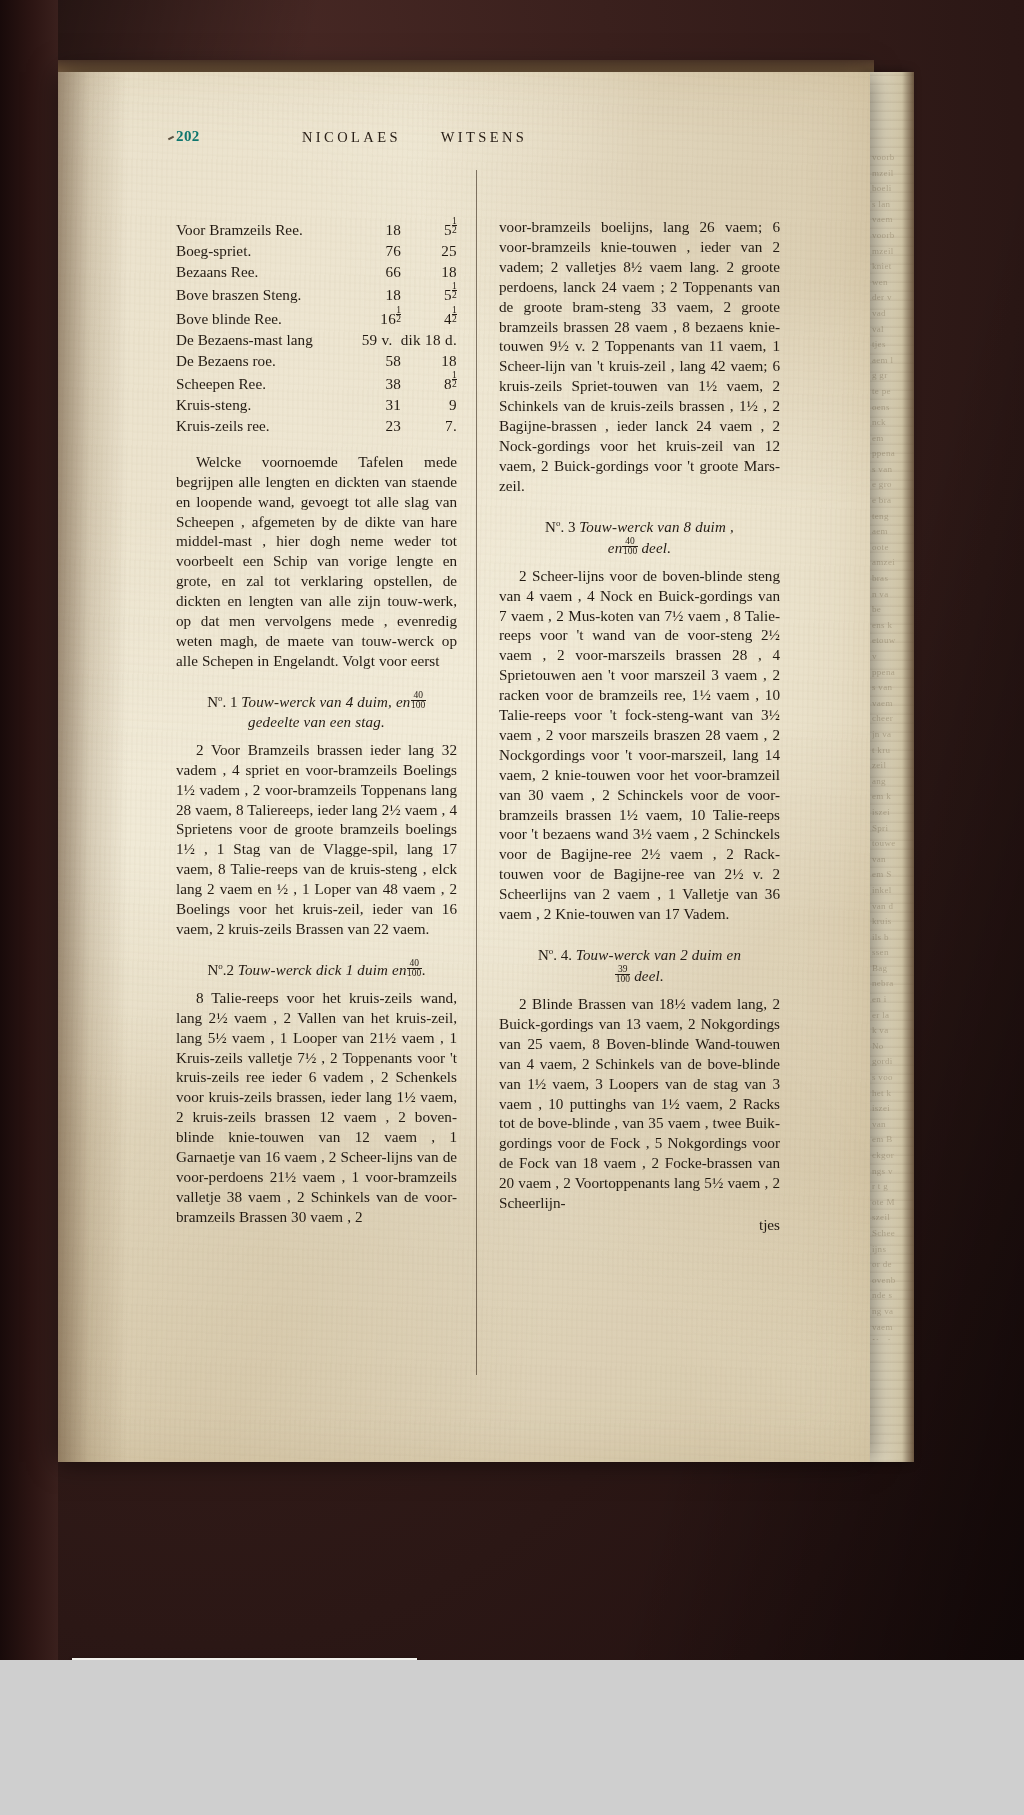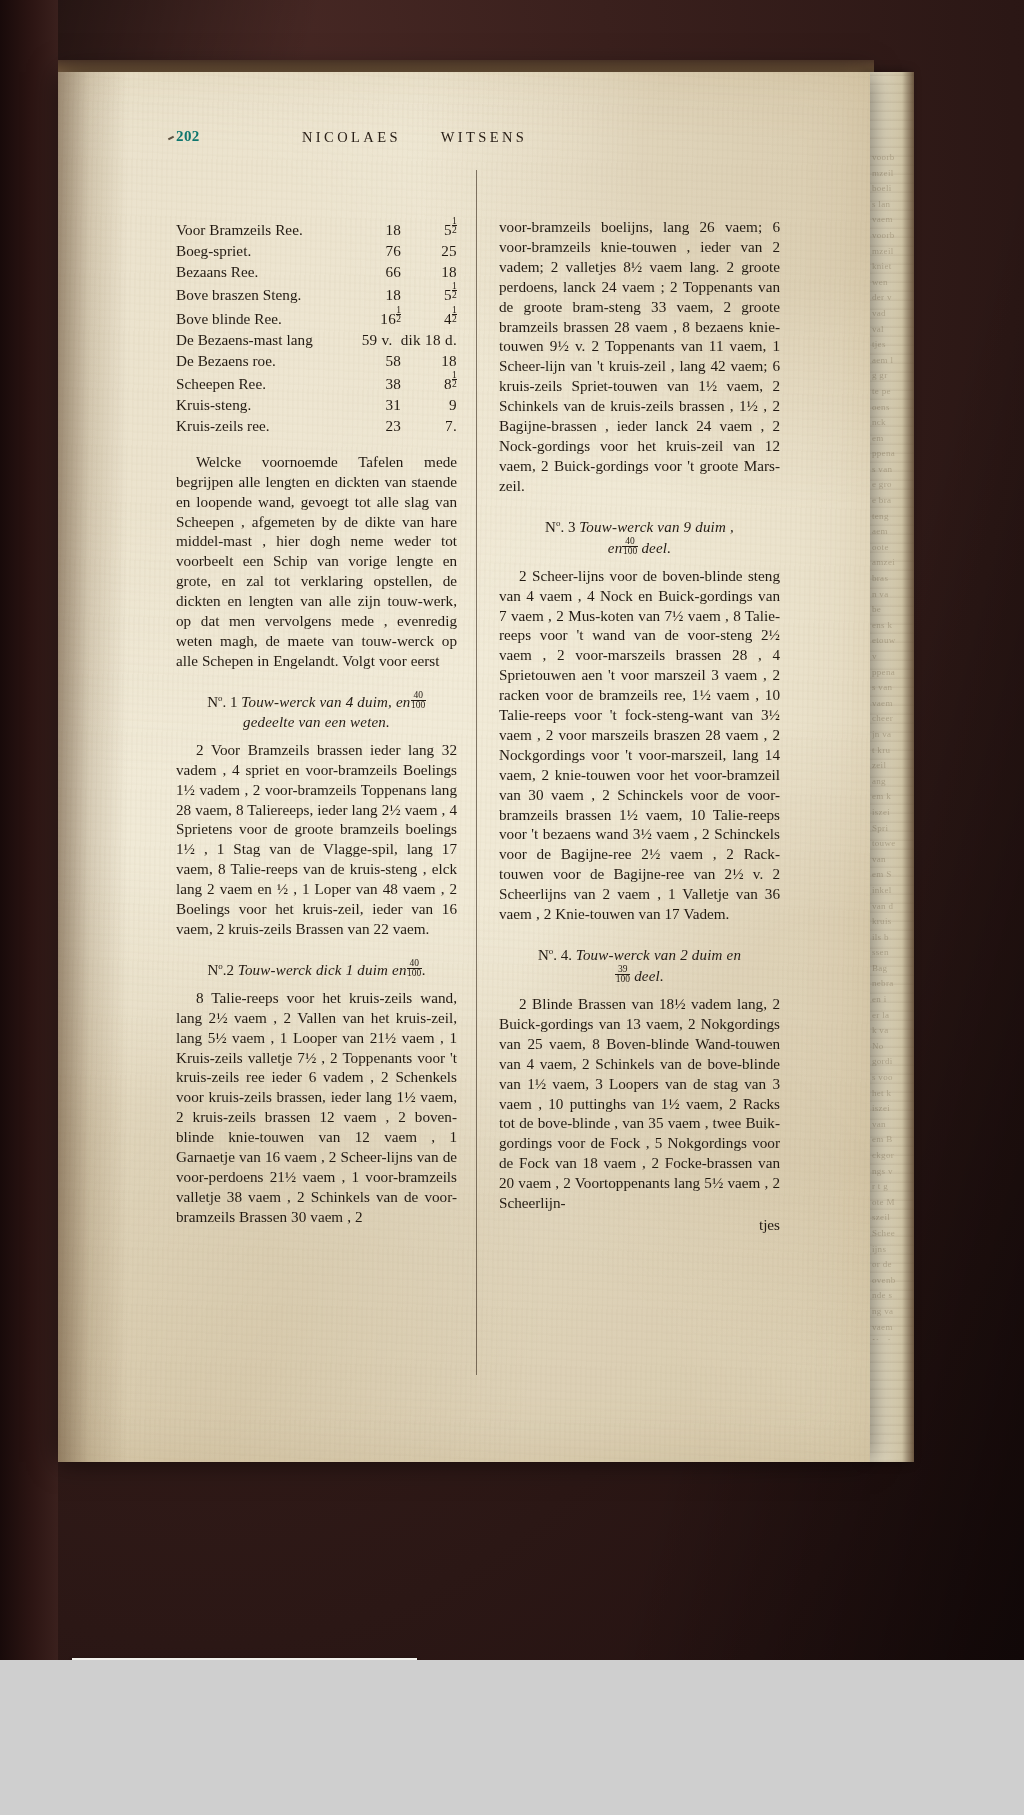--- a/index.html
+++ b/index.html
@@ -220,40 +220,40 @@
               <td class="v2">7.</td>
             </tr>
           </tbody>
       </table>
 
       <p class="body indent gapbefore">Welcke voornoemde Tafelen mede begrijpen alle lengten en dickten van staende en loopende wand, gevoegt tot alle slag van Scheepen , afgemeten by de dikte van hare middel-mast , hier dogh neme weder tot voorbeelt een Schip van vorige lengte en grote, en zal tot verklaring opstellen, de dickten en lengten van alle zijn touw-werk, op dat men vervolgens mede , evenredig weten magh, de maete van touw-werck op alle Schepen in Engelandt. Volgt voor eerst</p>
 
       <div class="sechead">
         <span class="no">N<sup class="ord">o</sup>. 1</span>
         <span class="ital">Touw-werck van 4 duim, en</span><span class="frac"><b>40</b><i>100</i></span><br>
-        <span class="ital">gedeelte van een weten.</span>
+        <span class="ital">gedeelte van een stag.</span>
       </div>
 
       <p class="body indent">2 Voor Bramzeils brassen ieder lang 32 vadem , 4 spriet en voor-bramzeils Boelings 1½ vadem , 2 voor-bramzeils Toppenans lang 28 vaem, 8 Taliereeps, ieder lang 2½ vaem , 4 Sprietens voor de groote bramzeils boelings 1½ , 1 Stag van de Vlagge-spil, lang 17 vaem, 8 Talie-reeps van de kruis-steng , elck lang 2 vaem en ½ , 1 Loper van 48 vaem , 2 Boelings voor het kruis-zeil, ieder van 16 vaem, 2 kruis-zeils Brassen van 22 vaem.</p>
 
       <div class="sechead">
         <span class="no">N<sup class="ord">o</sup>.2</span>
         <span class="ital">Touw-werck dick 1 duim en</span><span class="frac"><b>40</b><i>100</i></span><span>.</span>
       </div>
 
       <p class="body indent">8 Talie-reeps voor het kruis-zeils wand, lang 2½ vaem , 2 Vallen van het kruis-zeil, lang 5½ vaem , 1 Looper van 21½ vaem , 1 Kruis-zeils valletje 7½ , 2 Toppenants voor 't kruis-zeils ree ieder 6 vadem , 2 Schenkels voor kruis-zeils brassen, ieder lang 1½ vaem, 2 kruis-zeils brassen 12 vaem , 2 boven-blinde knie-touwen van 12 vaem , 1 Garnaetje van 16 vaem , 2 Scheer-lijns van de voor-perdoens 21½ vaem , 1 voor-bramzeils valletje 38 vaem , 2 Schinkels van de voor-bramzeils Brassen 30 vaem , 2</p>
     </div>
 
     <div class="col right">
 
       <p class="body">voor-bramzeils boelijns, lang 26 vaem; 6 voor-bramzeils knie-touwen , ieder van 2 vadem; 2 valletjes 8½ vaem lang. 2 groote perdoens, lanck 24 vaem ; 2 Toppenants van de groote bram-steng 33 vaem, 2 groote bramzeils brassen 28 vaem , 8 bezaens knie-touwen 9½ v. 2 Toppenants van 11 vaem, 1 Scheer-lijn van 't kruis-zeil , lang 42 vaem; 6 kruis-zeils Spriet-touwen van 1½ vaem, 2 Schinkels van de kruis-zeils brassen , 1½ , 2 Bagijne-brassen , ieder lanck 24 vaem , 2 Nock-gordings voor het kruis-zeil van 12 vaem, 2 Buick-gordings voor 't groote Mars-zeil.</p>
 
       <div class="sechead">
         <span class="no">N<sup class="ord">o</sup>. 3</span>
-        <span class="ital">Touw-werck van 9 duim ,</span><br>
+        <span class="ital">Touw-werck van 8 duim ,</span><br>
         <span class="ital">en</span><span class="frac"><b>40</b><i>100</i></span>
         <span class="ital">deel.</span>
       </div>
 
       <p class="body indent">2 Scheer-lijns voor de boven-blinde steng van 4 vaem , 4 Nock en Buick-gordings van 7 vaem , 2 Mus-koten van 7½ vaem , 8 Talie-reeps voor 't wand van de voor-steng 2½ vaem , 2 voor-marszeils brassen 28 , 4 Sprietouwen aen 't voor marszeil 3 vaem , 2 racken voor de bramzeils ree, 1½ vaem , 10 Talie-reeps voor 't fock-steng-want van 3½ vaem , 2 voor marszeils braszen 28 vaem , 2 Nockgordings voor 't voor-marszeil, lang 14 vaem, 2 knie-touwen voor het voor-bramzeil van 30 vaem , 2 Schinckels voor de voor-bramzeils brassen 1½ vaem, 10 Talie-reeps voor 't bezaens wand 3½ vaem , 2 Schinckels voor de Bagijne-ree 2½ vaem , 2 Rack-touwen voor de Bagijne-ree van 2½ v. 2 Scheerlijns van 2 vaem , 1 Valletje van 36 vaem , 2 Knie-touwen van 17 Vadem.</p>
 
       <div class="sechead">
         <span class="no">N<sup class="ord">o</sup>. 4.</span>
         <span class="ital">Touw-werck van 2 duim en</span><br>
         <span class="frac"><b>39</b><i>100</i></span>

